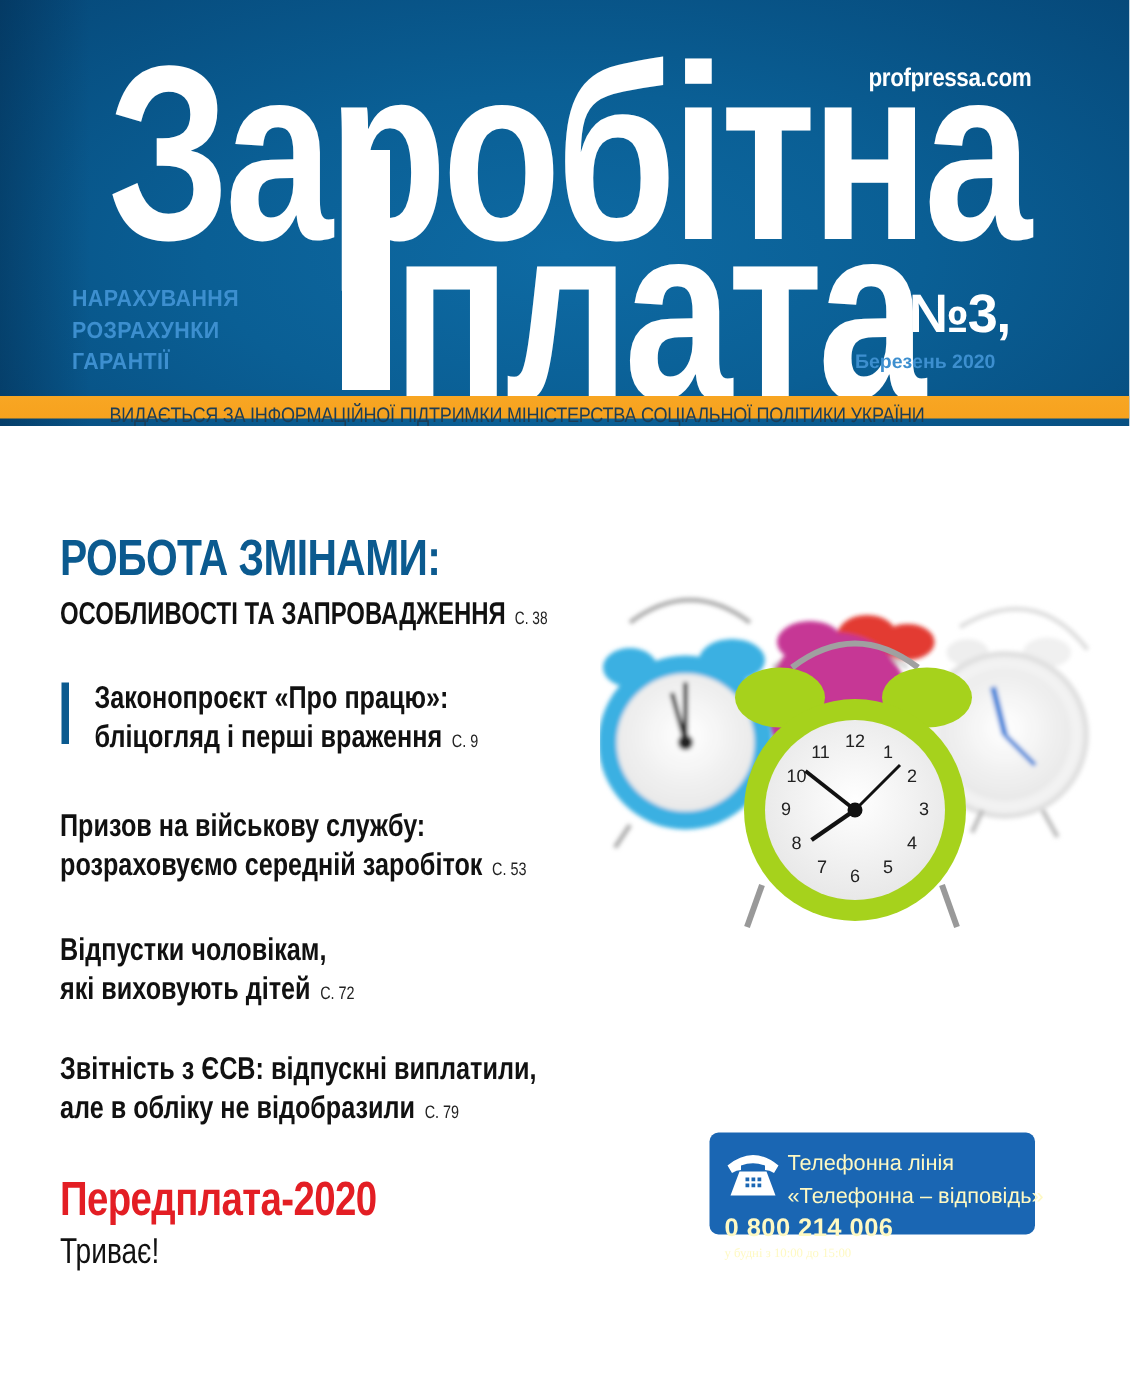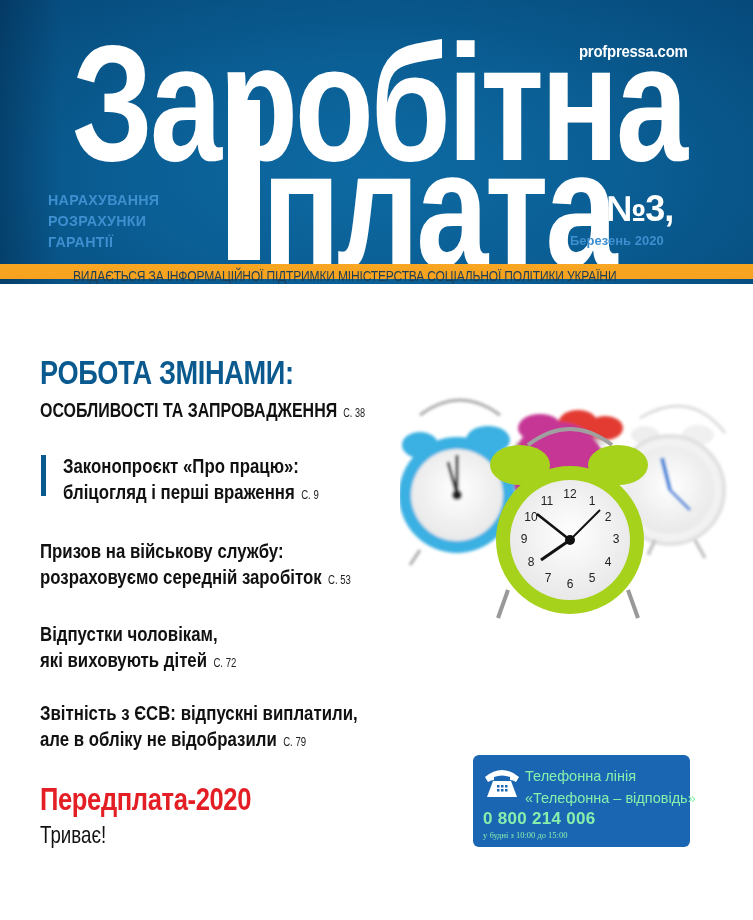--- a/index.html
+++ b/index.html
@@ -104,22 +104,22 @@
       position: absolute; left: 40px; top: 821px;
       color: #111; font-size: 24px; line-height: 28px;
       transform: scaleX(0.78); transform-origin: left top;
     }
 
     .clocks {
       position: absolute; left: 400px; top: 390px; width: 350px; height: 240px;
     }
 
     .phone-box {
-      position: absolute; left: 473px; top: 755px; width: 217px; height: 92px;
-      background: #1a66b3; border-radius: 6px; color: #86efac;
+      position: absolute; left: 473px; top: 755px; width: 217px; height: 68px;
+      background: #1a66b3; border-radius: 6px; color: #fef9c3;
     }
     .phone-icon { position: absolute; left: 10px; top: 10px; width: 38px; height: 34px; }
     .phone-line1 {
       position: absolute; left: 52px; top: 12px; font-size: 14.5px; line-height: 18px; white-space: nowrap;
     }
     .phone-line2 {
       position: absolute; left: 52px; top: 34px; font-size: 14.5px; line-height: 18px; white-space: nowrap;
     }
     .phone-number {
       position: absolute; left: 10px; top: 54px; font-size: 17px; font-weight: bold; line-height: 20px; white-space: nowrap;

